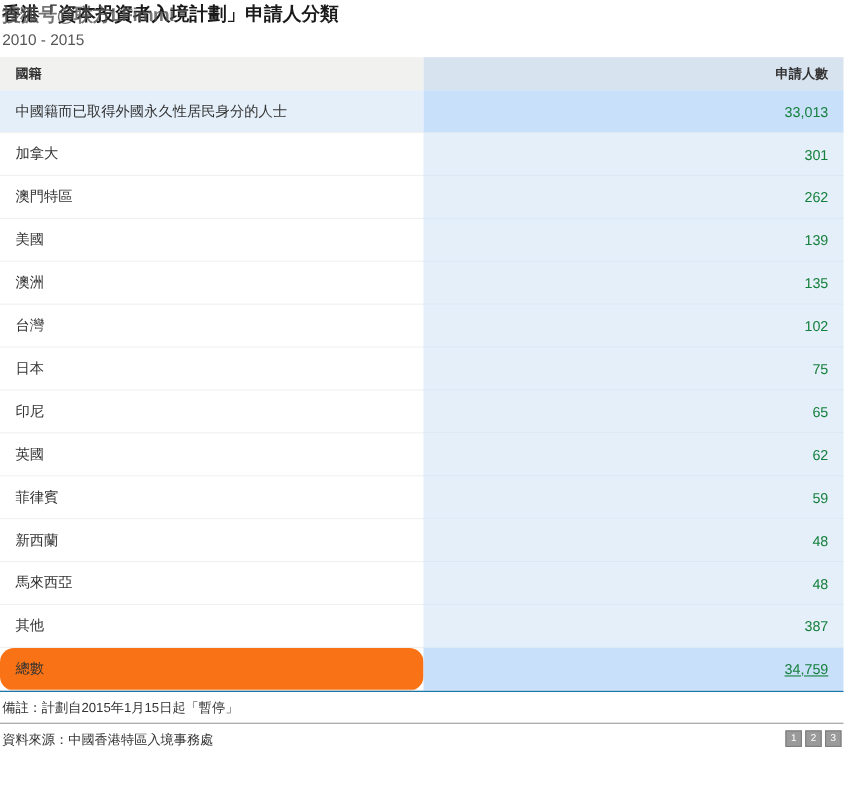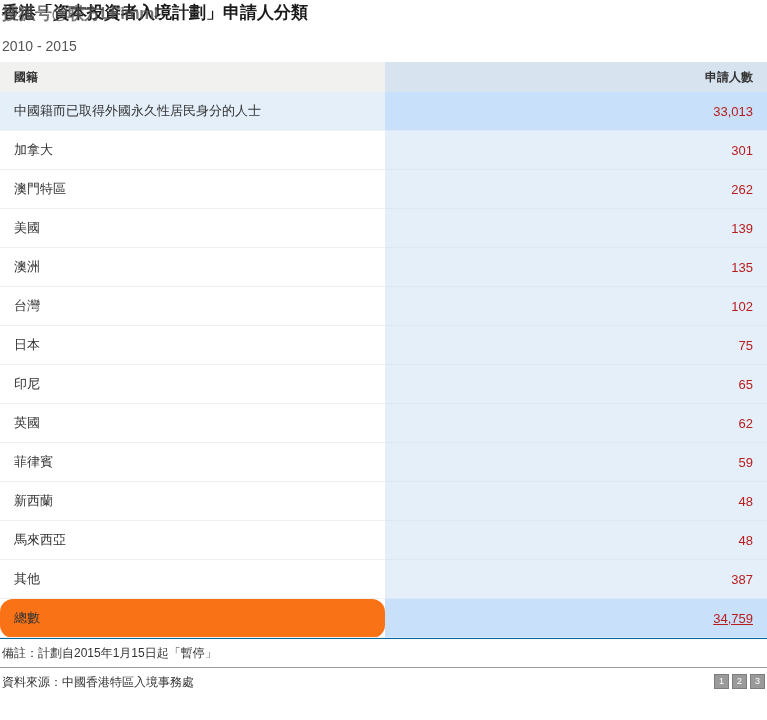--- a/index.html
+++ b/index.html
@@ -28,21 +28,21 @@
     line-height: 22px;
     letter-spacing: 0px;
     white-space: nowrap;
     padding-left: 2px;
   }
   .chart-subtitle {
     font-size: 14px;
     color: #555555;
     line-height: 20px;
     padding-left: 2px;
-    margin-top: 12px;
+    margin-top: 2px;
   }
   .watermark {
     position: absolute;
     left: 2px;
     top: 2px;
     font-size: 17px;
     font-weight: bold;
     color: rgba(80,80,80,0.78);
     white-space: nowrap;
     letter-spacing: -0.5px;
@@ -87,21 +87,21 @@
     vertical-align: middle;
     border-bottom: 1px solid #f0f0f0;
   }
   td.cell-name {
     background: #ffffff;
     color: #333333;
     text-align: left;
   }
   td.cell-val {
     background: #e4eff9;
-    color: #b91c1c;
+    color: #15803d;
     text-align: right;
     border-bottom: 1px solid #dbe8f5;
   }
 
   tr.row-highlight td.cell-name { background: #e4eff9; }
   tr.row-highlight td.cell-val  { background: #c9e0fb; }
 
   tr.row-total td.cell-name { background: #f97316; border-radius: 13px; }
   tr.row-total td.cell-val  { background: #c9e0fb; text-decoration: underline; }
 

